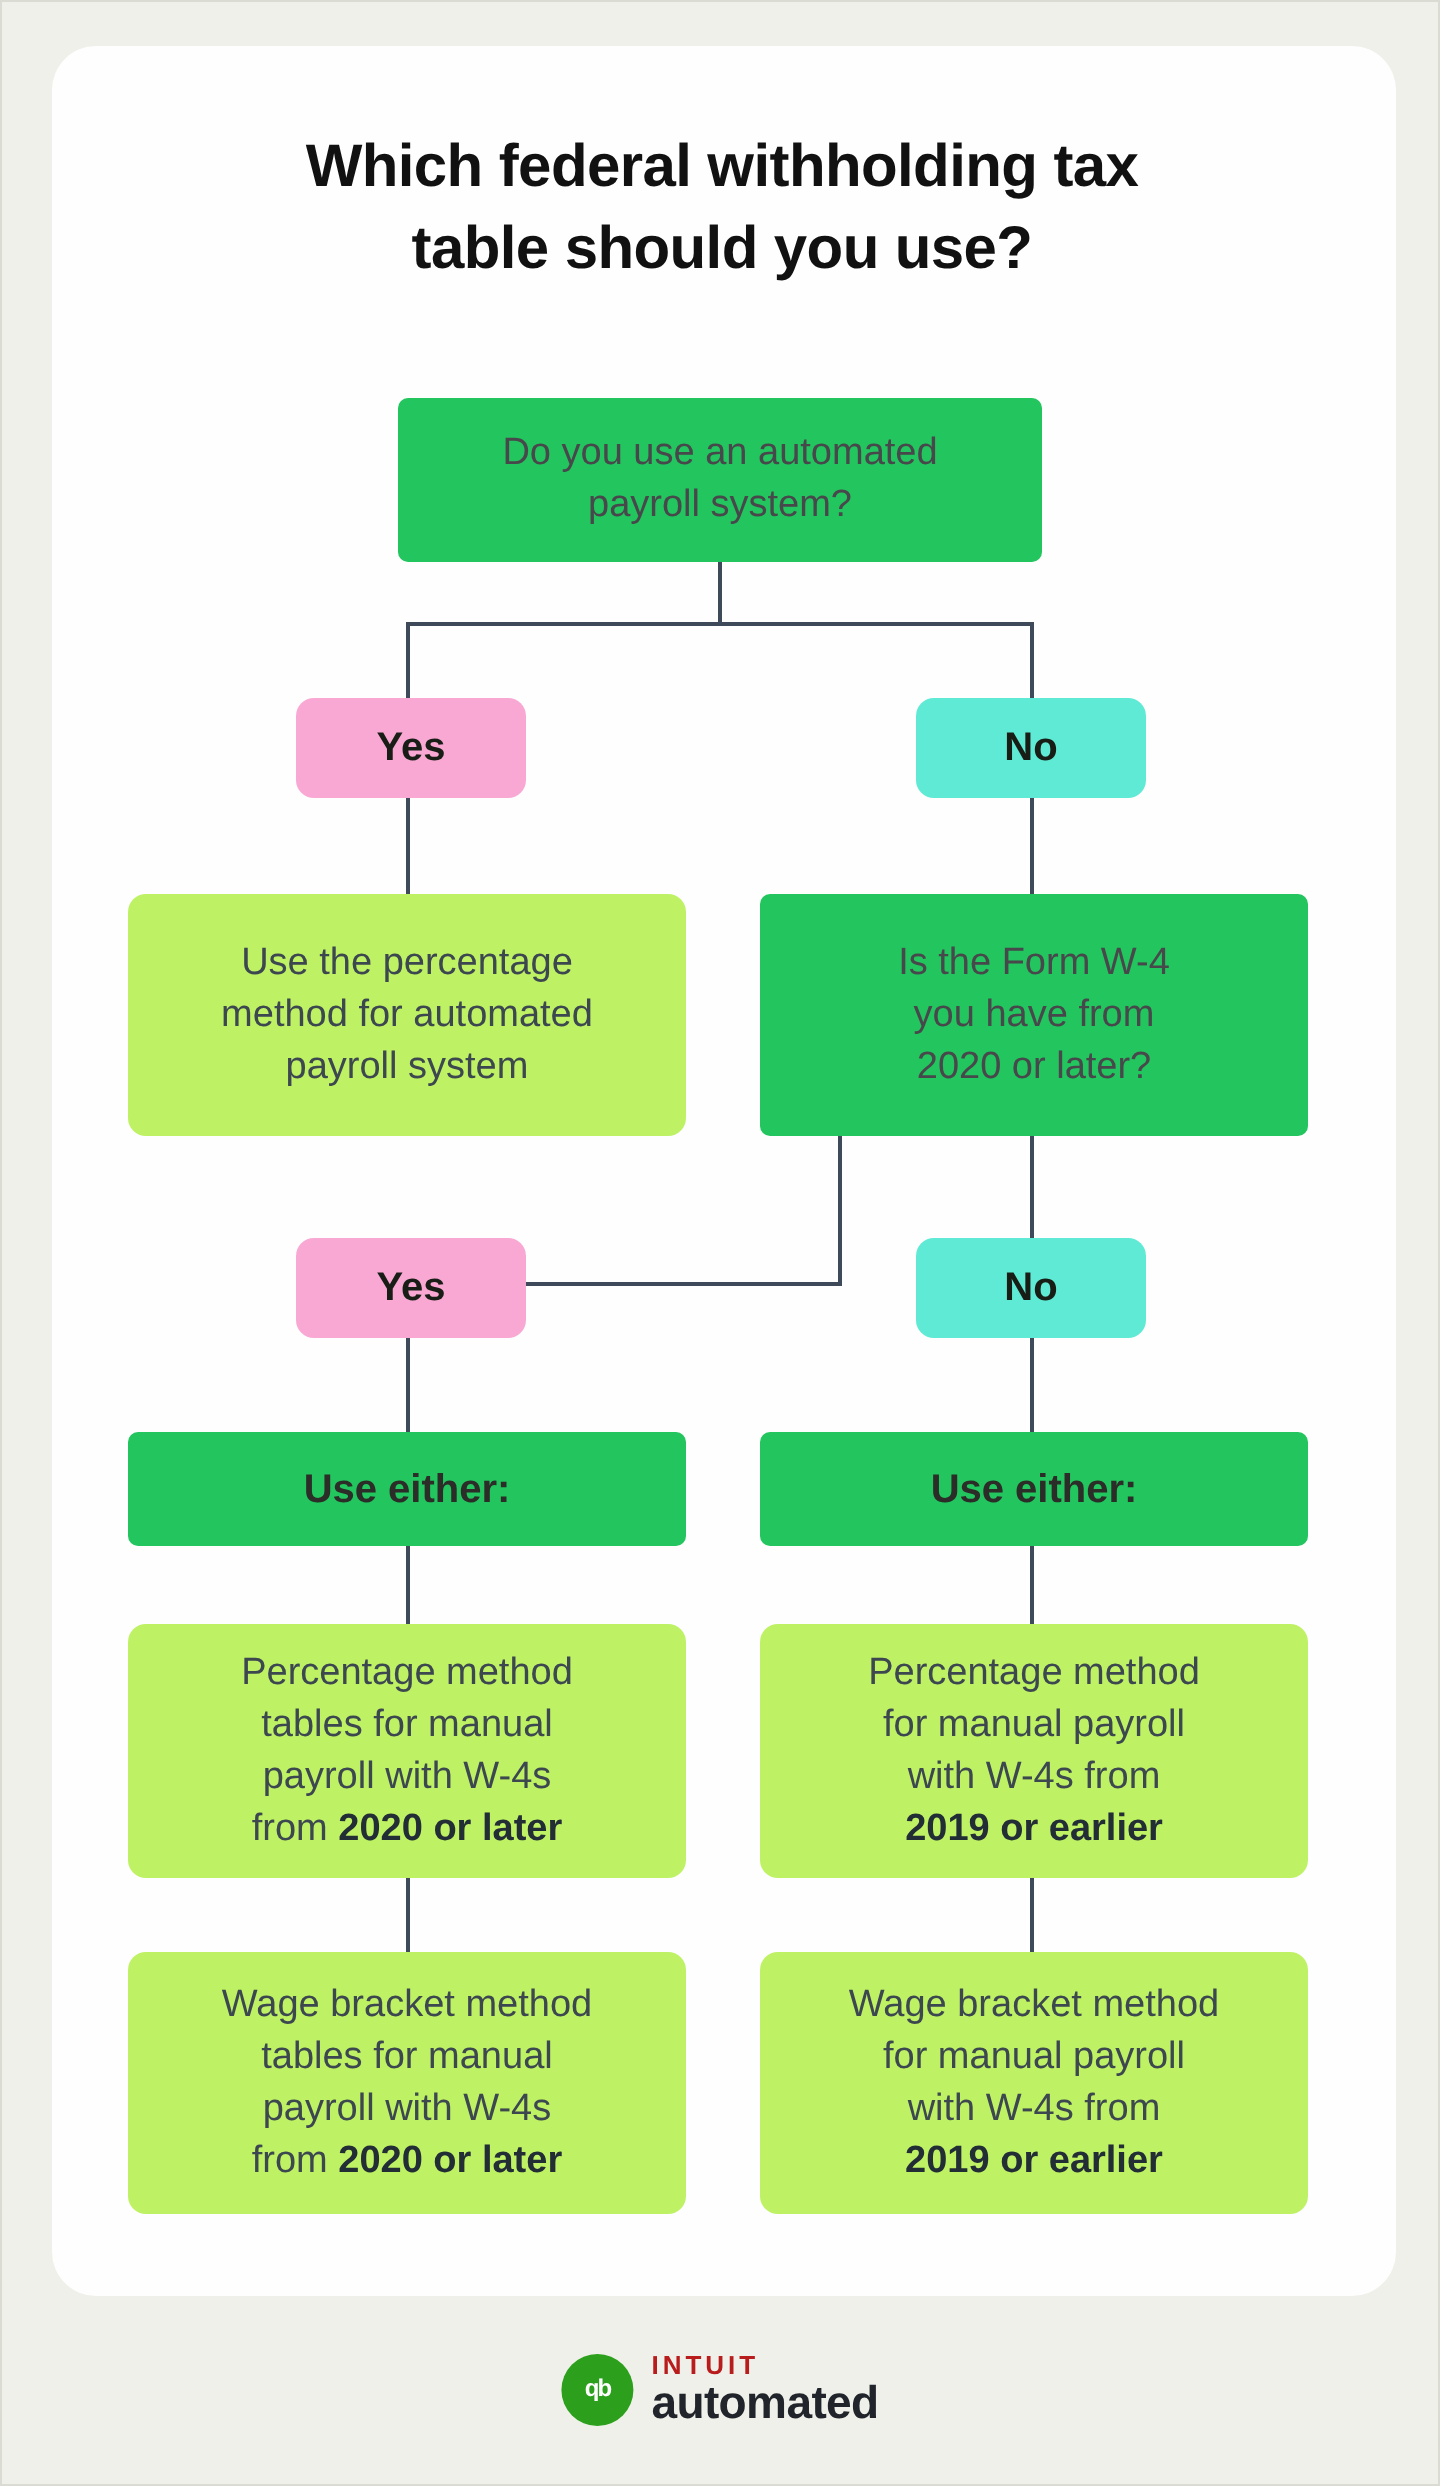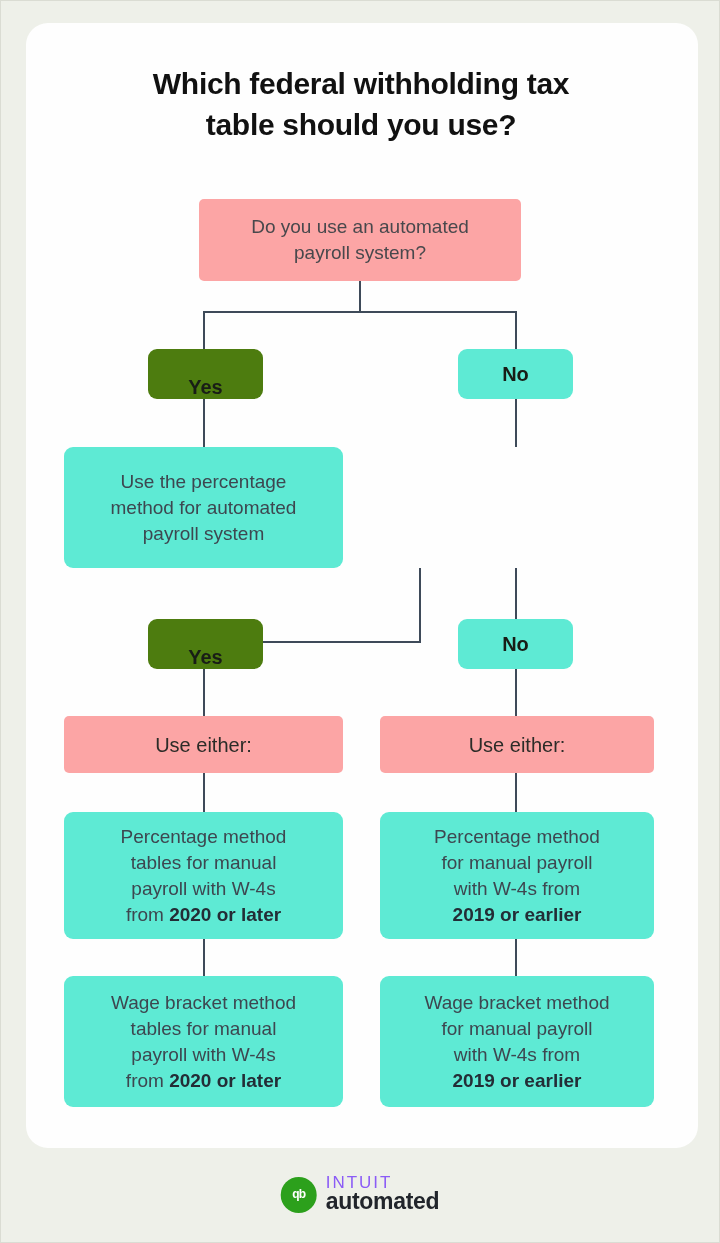--- a/index.html
+++ b/index.html
@@ -39,49 +39,49 @@
   .box {
     position: absolute;
     display: flex;
     align-items: center;
     justify-content: center;
     text-align: center;
     box-sizing: border-box;
   }
   .pre { white-space: pre-line; }
   .gray {
-    background: #fca5a5;
+    background: #22c55e;
     border-radius: 5px;
     color: #48484c;
     font-size: 19px;
     line-height: 26px;
   }
   .blue {
-    background: #5eead4;
+    background: #bef264;
     border-radius: 9px;
     color: #3d4750;
     font-size: 19px;
     line-height: 26px;
     align-items: center;
   }
   .blue strong { color: #232d36; font-weight: 700; }
   .pill {
     position: absolute;
     width: 115px; height: 50px;
     display: flex;
     align-items: center;
     justify-content: center;
     border-radius: 9px;
     font-size: 20px;
     font-weight: 700;
     color: #181d16;
   }
-  .green { background: #4d7c0f; align-items: flex-end; }
+  .green { background: #f9a8d4; }
   .orange { background: #5eead4; }
-  .bold-label { font-weight: 400; color: #2c2c28; font-size: 20px; }
+  .bold-label { font-weight: 700; color: #2c2c28; font-size: 20px; }
   .line {
     position: absolute;
     background: #3e4a59;
   }
   .line.v { width: 2px; }
   .line.h { height: 2px; }
 
   
   .q1   { left: 198px; top: 198px; width: 322px; height: 82px; }
   .yes1 { left: 147px; top: 348px; }
@@ -117,24 +117,24 @@
   .logo-qb {
     color: #ffffff;
     font-size: 12px;
     font-weight: 700;
     letter-spacing: -1px;
     line-height: 1;
     padding-bottom: 2px;
   }
   .logo-text { display: flex; flex-direction: column; }
   .intuit {
-    font-size: 17px;
-    font-weight: 400;
+    font-size: 13px;
+    font-weight: 700;
     letter-spacing: 2px;
-    color: #8b5cf6;
+    color: #b91c1c;
     line-height: 12px;
   }
   .qbooks {
     font-size: 23px;
     font-weight: 600;
     letter-spacing: -0.3px;
     color: #21252b;
     line-height: 24px;
   }
 </style>
@@ -173,20 +173,25 @@
     </div>
   <div class="pill orange no1">
       <span>No</span>
     </div>
 
   <div class="box blue resA">
       <span class="pre">Use the percentage
 method for automated
 payroll system</span>
     </div>
+  <div class="box gray q2">
+      <span class="pre">Is the Form W-4
+you have from
+2020 or later?</span>
+    </div>
 
   <div class="pill green yes2">
       <span>Yes</span>
     </div>
   <div class="pill orange no2">
       <span>No</span>
     </div>
 
   <div class="box gray uel">
       <span class="bold-label">Use either:</span>

